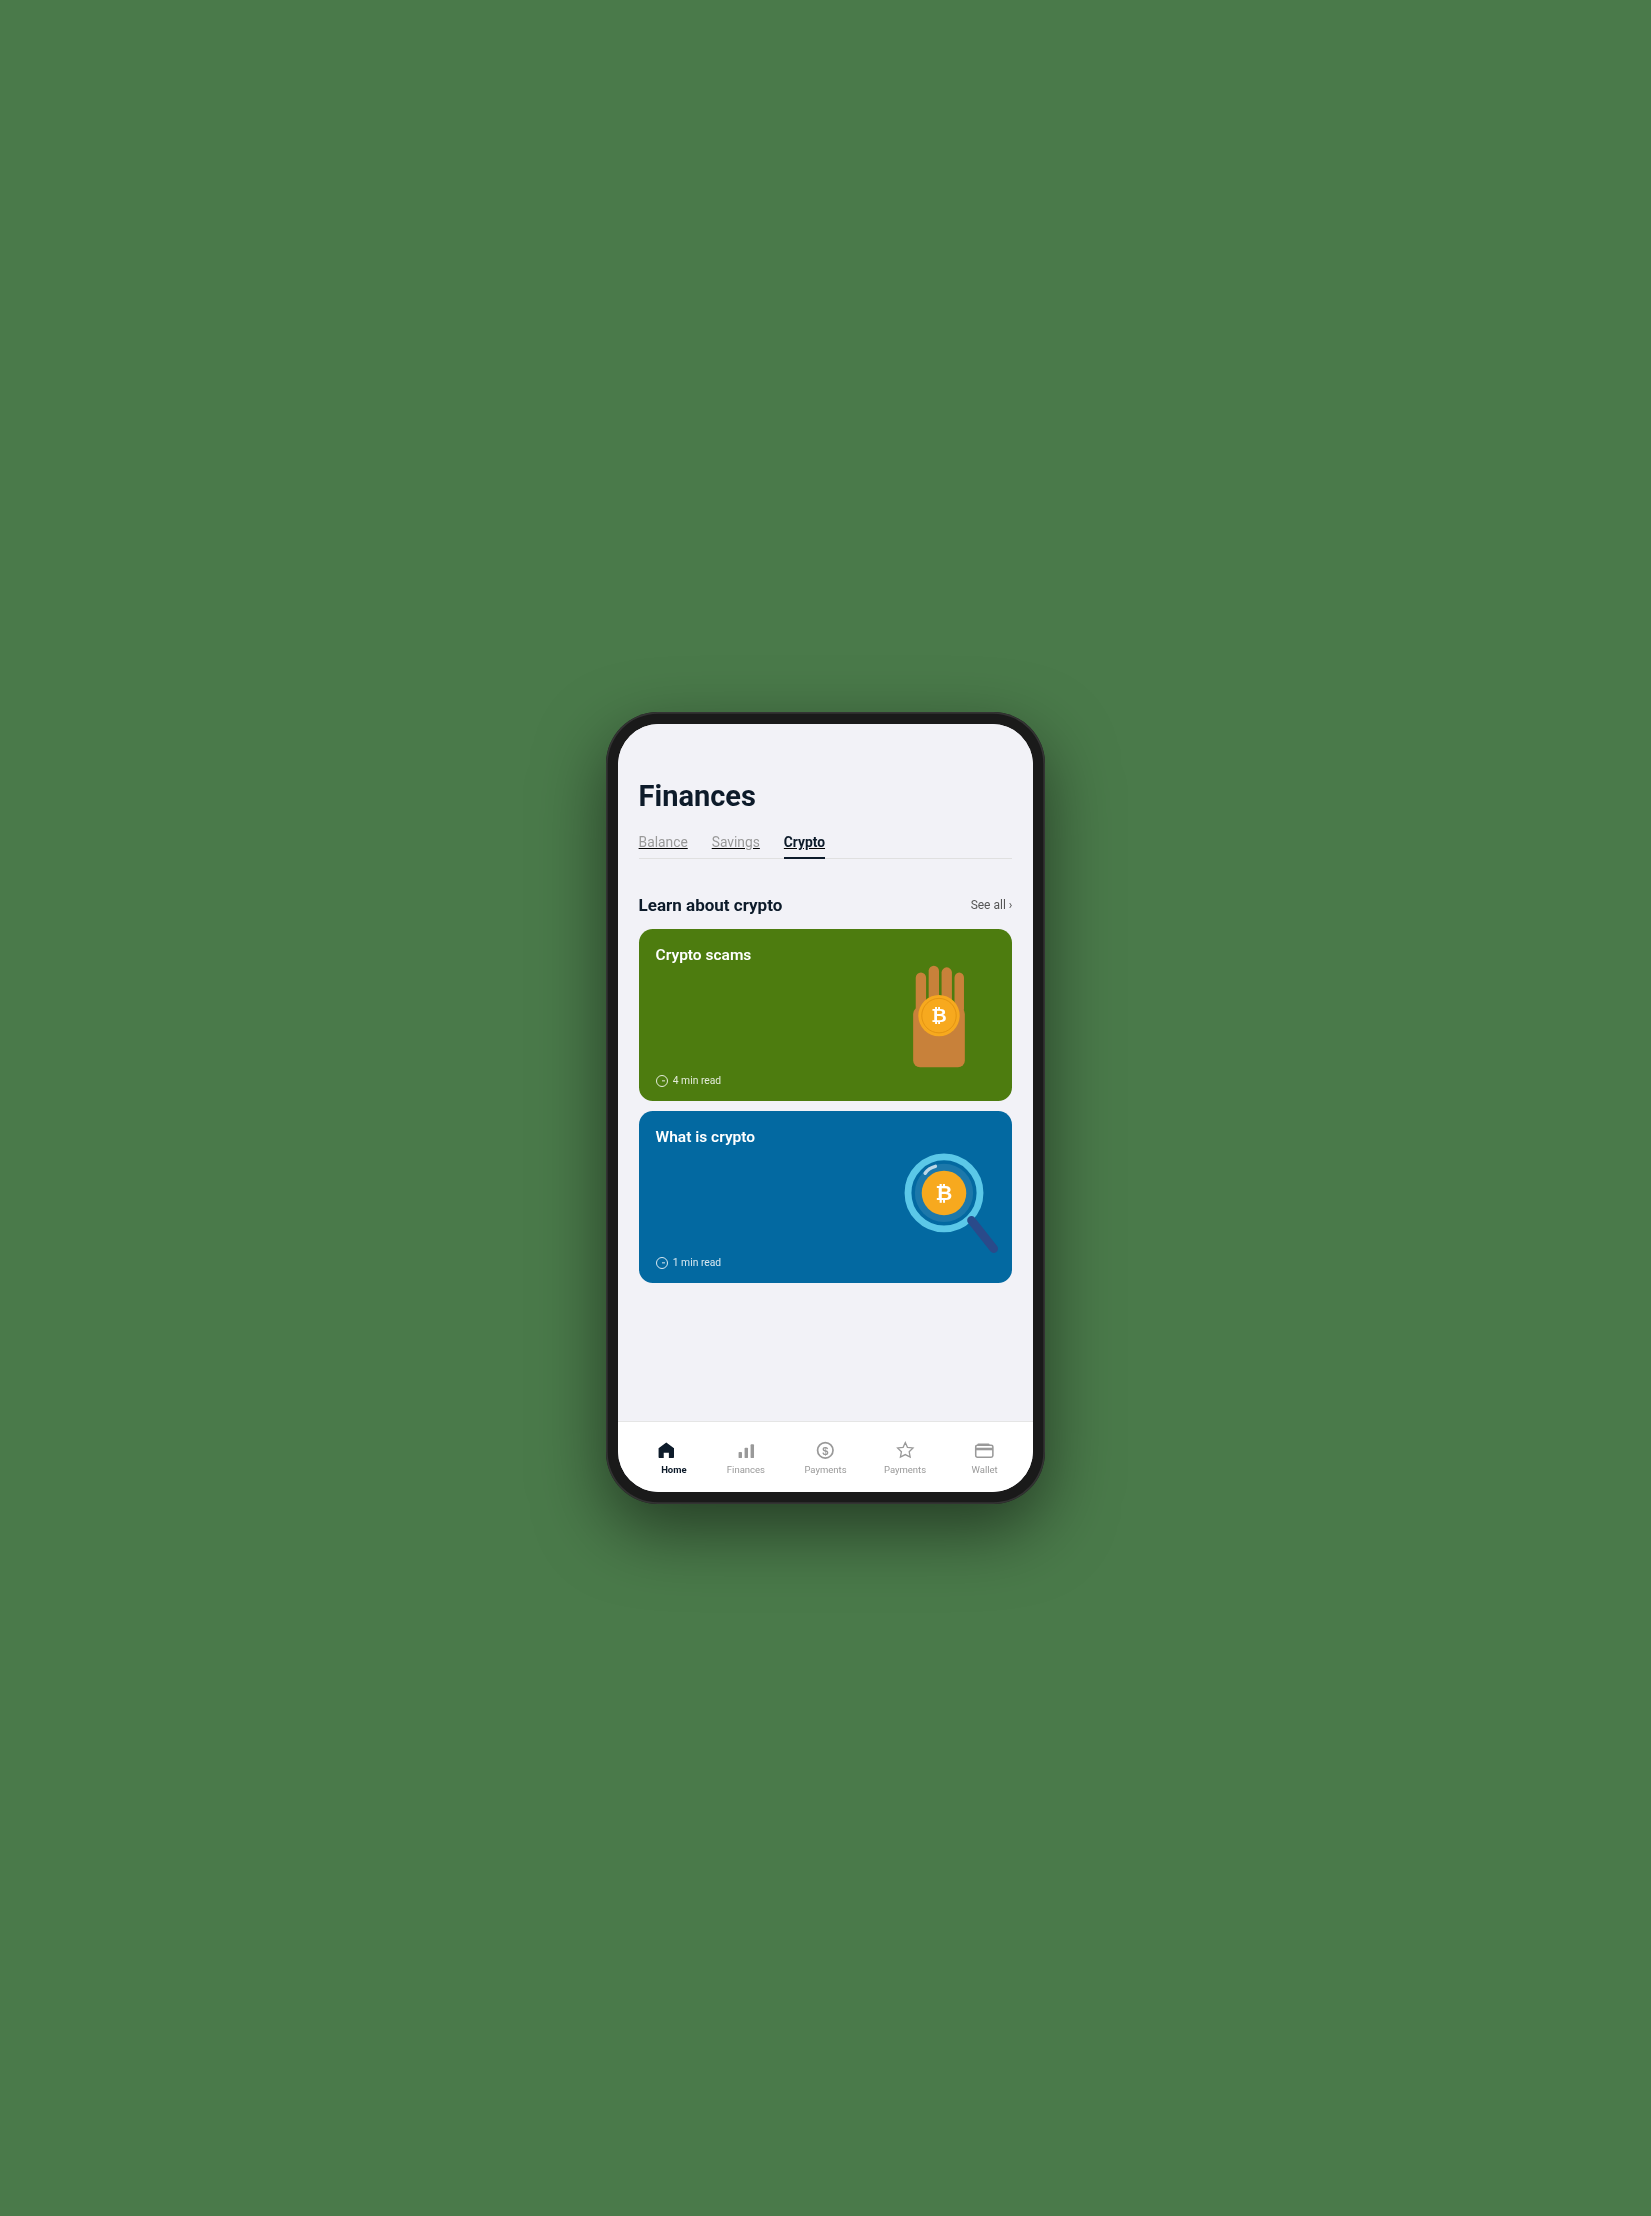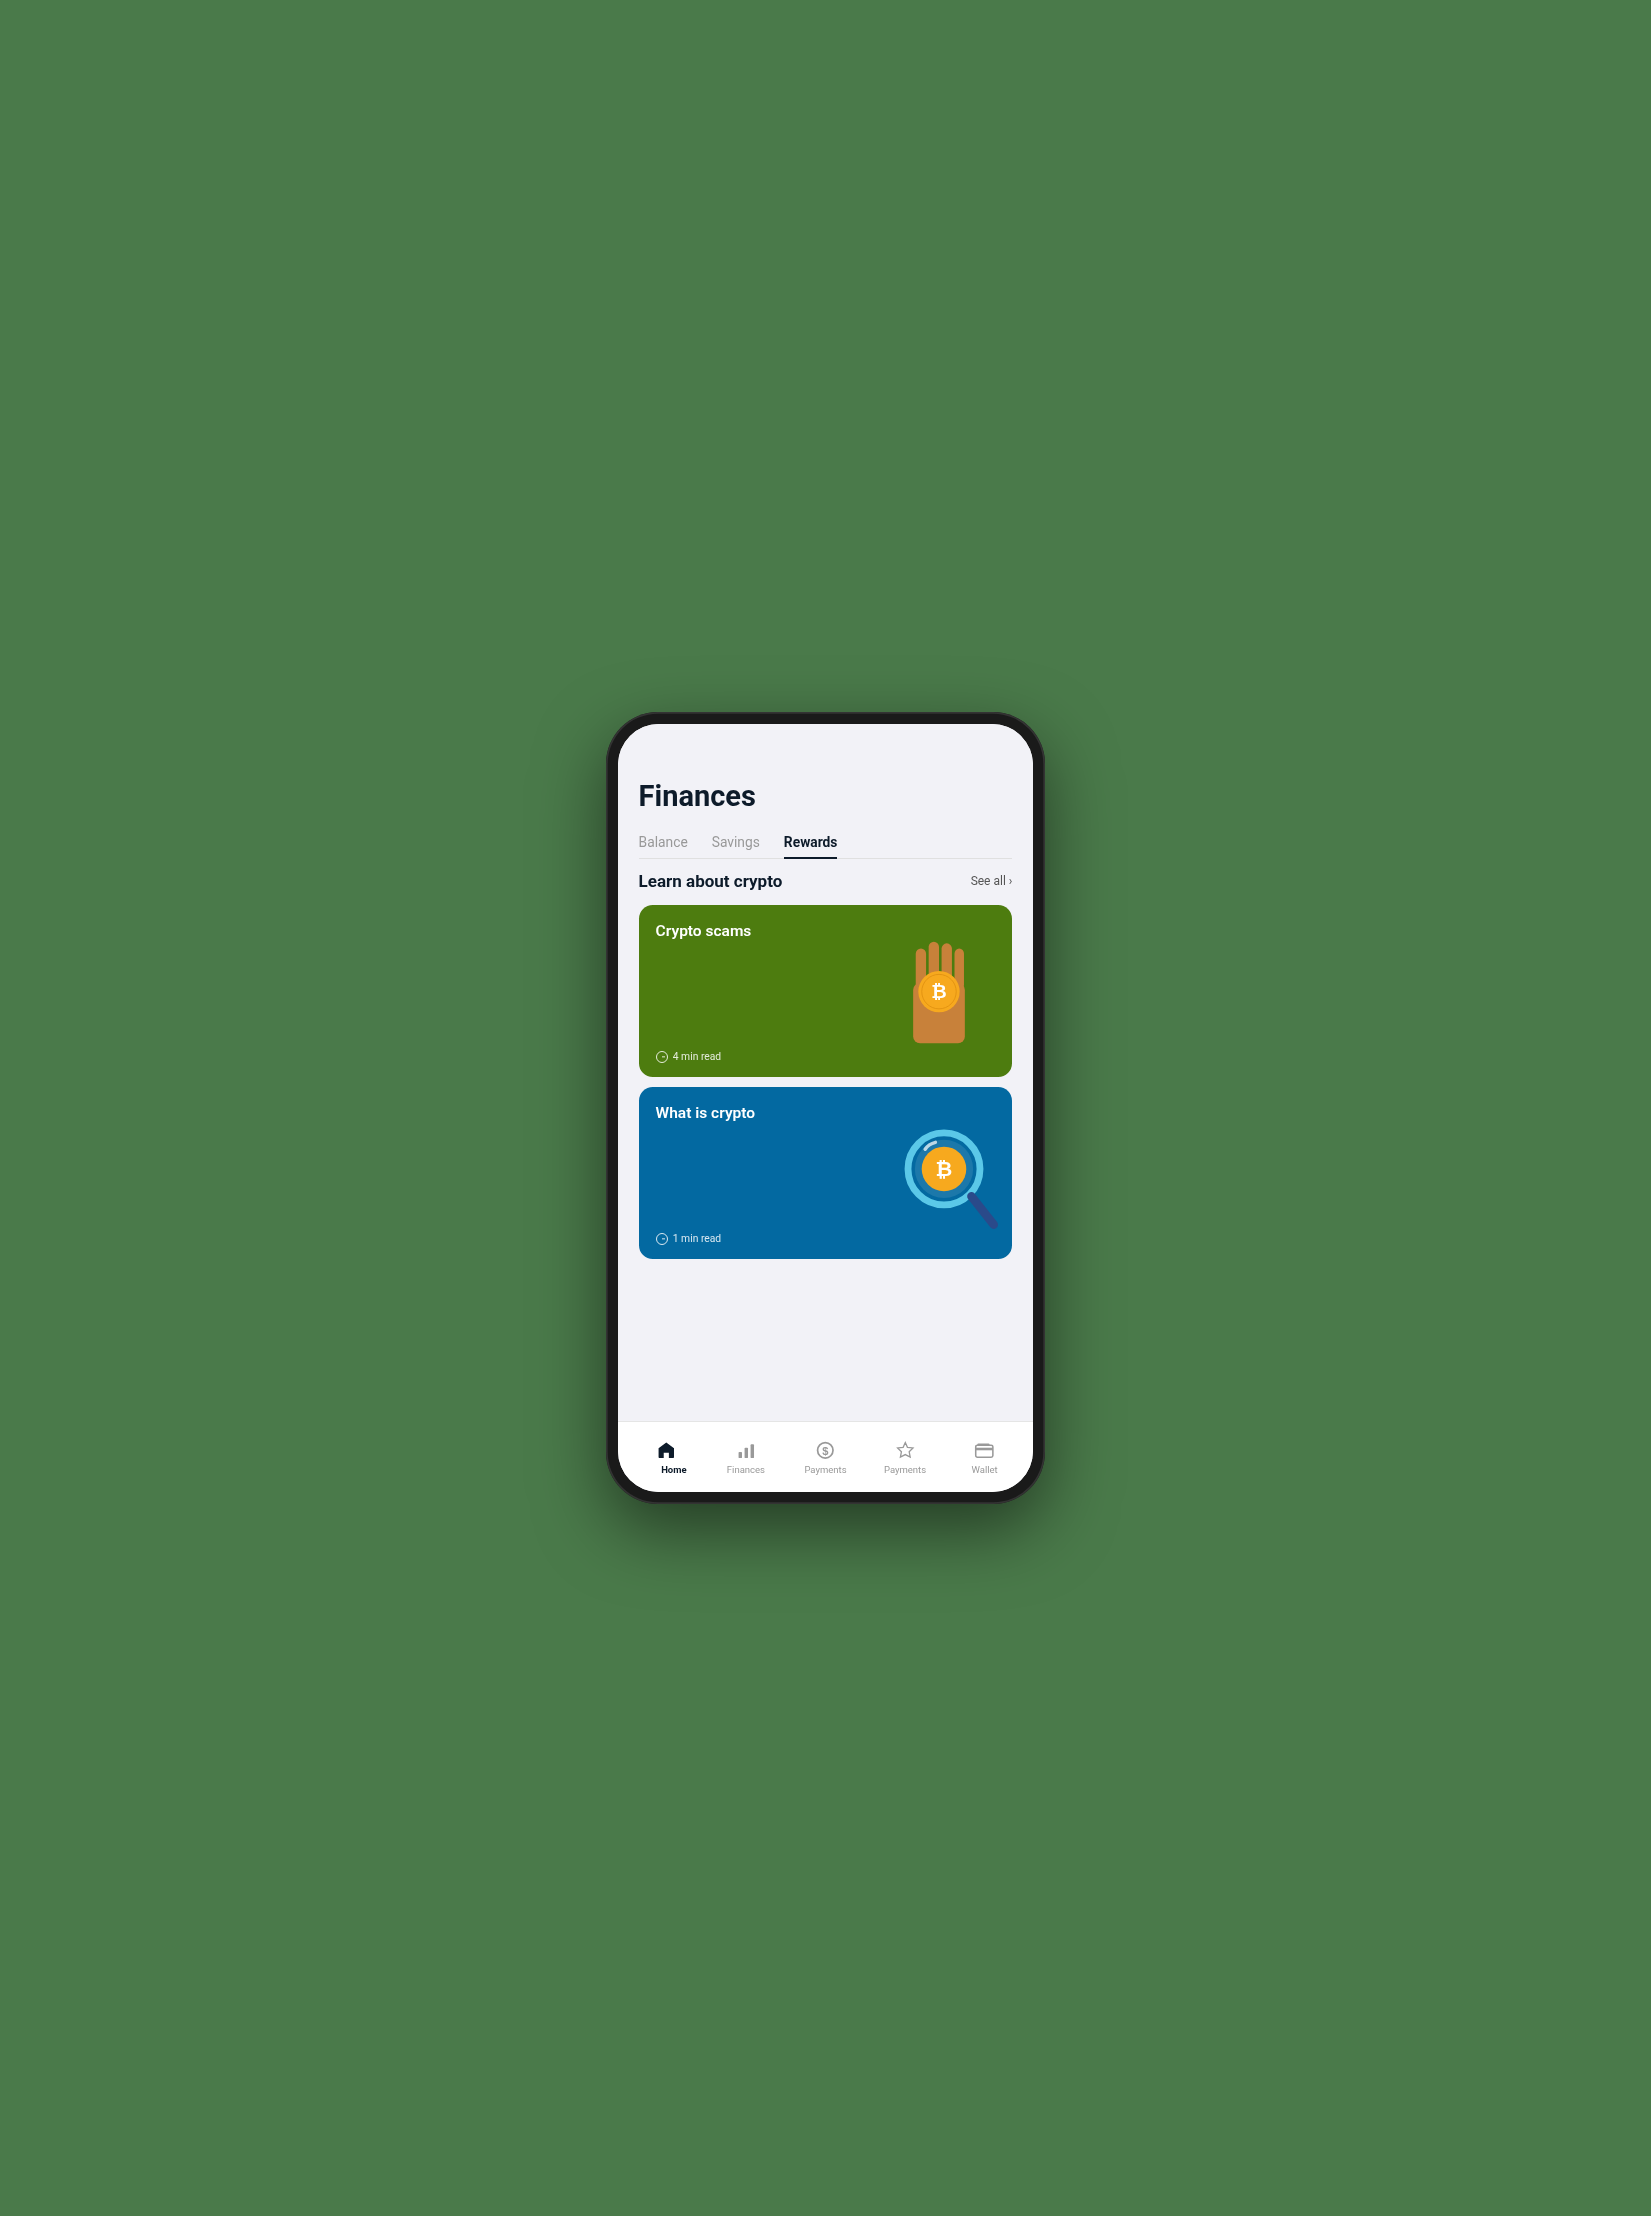--- a/index.html
+++ b/index.html
@@ -52,22 +52,23 @@
     .page-title {
       font-size: 29px;
       font-weight: 700;
       color: #0d1b2a;
       margin-bottom: 20.6px;
     }
 
     .tabs {
       display: flex;
       gap: 24px;
-      margin-bottom: 12px;
+      margin-bottom: 36px;
       border-bottom: 0.9px solid #e0e0e0;
+      text-decoration: underline;
     }
 
     .tab {
       font-size: 13.8px;
       color: #999;
       padding-bottom: 8.6px;
       cursor: pointer;
       font-weight: 400;
       position: relative;
     }
@@ -244,21 +245,21 @@
 <div class="phone-outer">
   <div class="phone-screen">
     <div class="status-bar"></div>
 
     <div class="content-area">
       <h1 class="page-title">Finances</h1>
 
       <div class="tabs">
         <div class="tab">Balance</div>
         <div class="tab">Savings</div>
-        <div class="tab active">Rewards</div>
+        <div class="tab active">Crypto</div>
       </div>
 
       <div class="section-header">
         <span class="section-title">Learn about crypto</span>
         <span class="see-all">See all ›</span>
       </div>
 
       <div class="cards-container">
 
         <div class="card card-blue">

